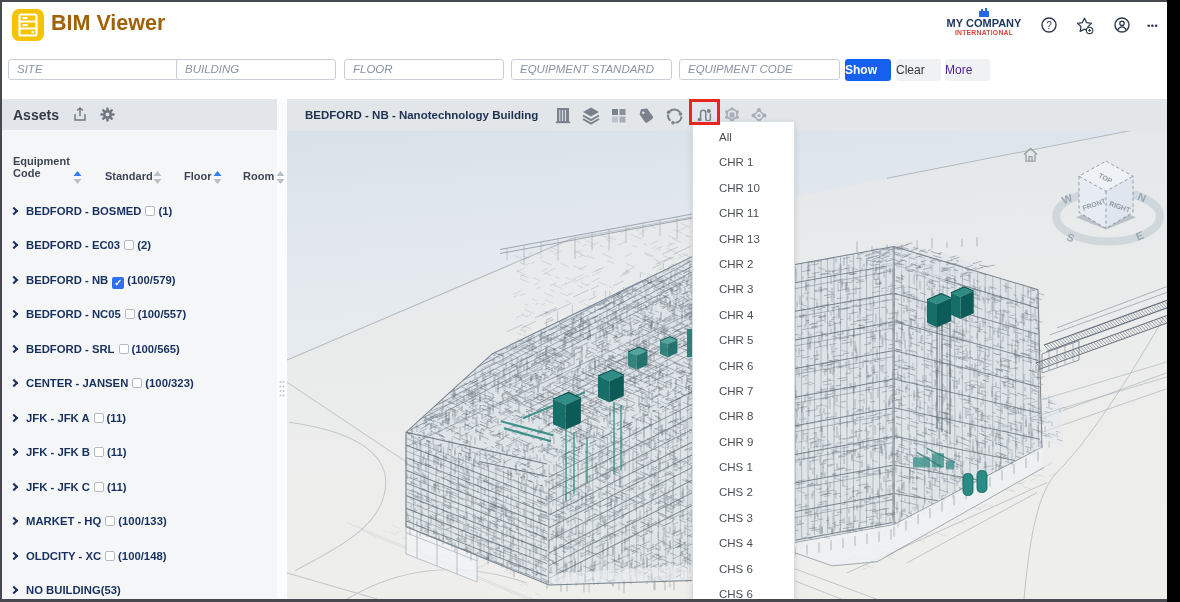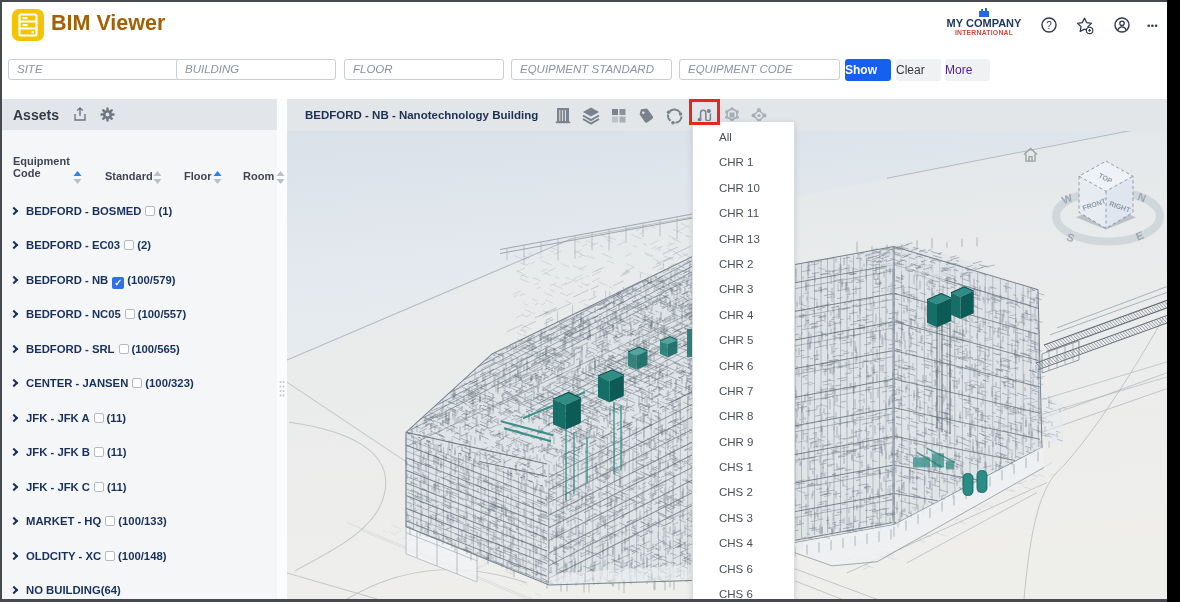--- a/index.html
+++ b/index.html
@@ -202,21 +202,21 @@
     <div class="trow" style="top:416px;">
         <span class="chev"></span>
         <span class="lbl">MARKET - HQ<span class="cb"></span>(100/133)</span>
       </div>
     <div class="trow" style="top:451px;">
         <span class="chev"></span>
         <span class="lbl">OLDCITY - XC<span class="cb"></span>(100/148)</span>
       </div>
     <div class="trow" style="top:485px;">
         <span class="chev"></span>
-        <span class="lbl">NO BUILDING(64)</span>
+        <span class="lbl">NO BUILDING(53)</span>
       </div>
   </div>
 
   <div id="split">
     <svg style="position:absolute; left:2px; top:281px;" width="6" height="18" viewBox="0 0 6 18">
       <g fill="#c0c4c8">
         <circle cx="1.5" cy="2" r="1"></circle>
           <circle cx="4.5" cy="2" r="1"></circle>
         <circle cx="1.5" cy="6.5" r="1"></circle>
           <circle cx="4.5" cy="6.5" r="1"></circle>

